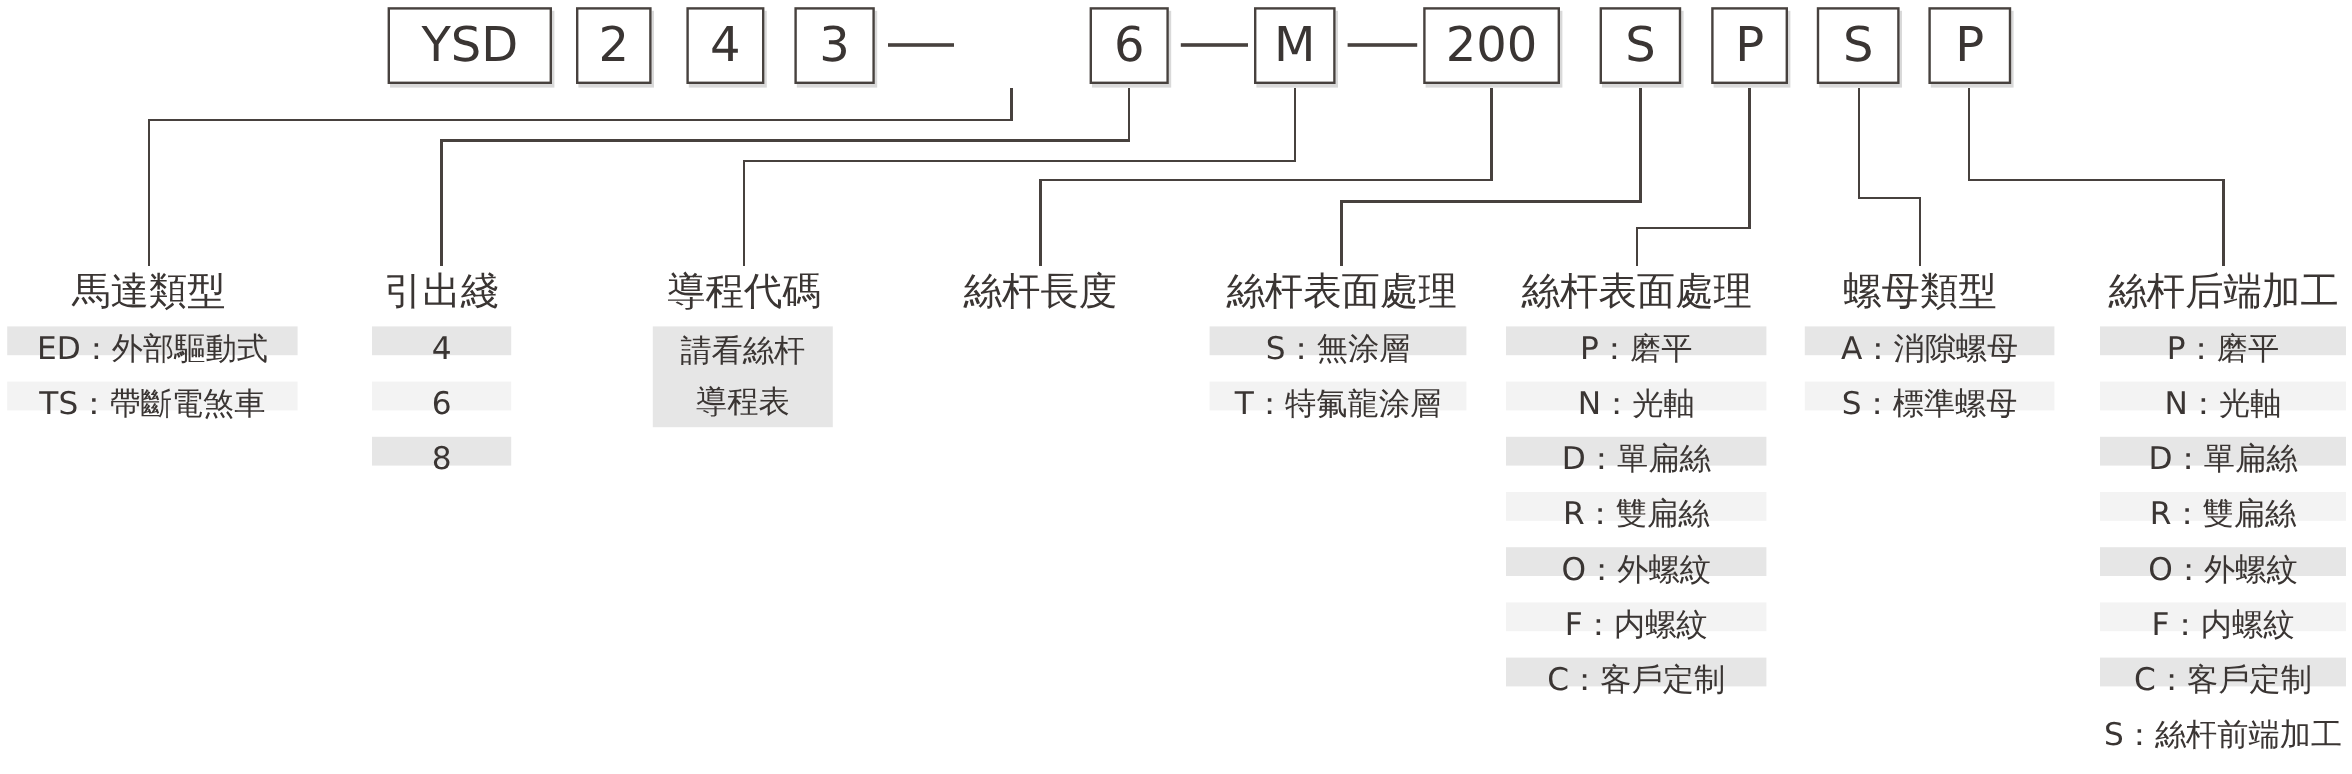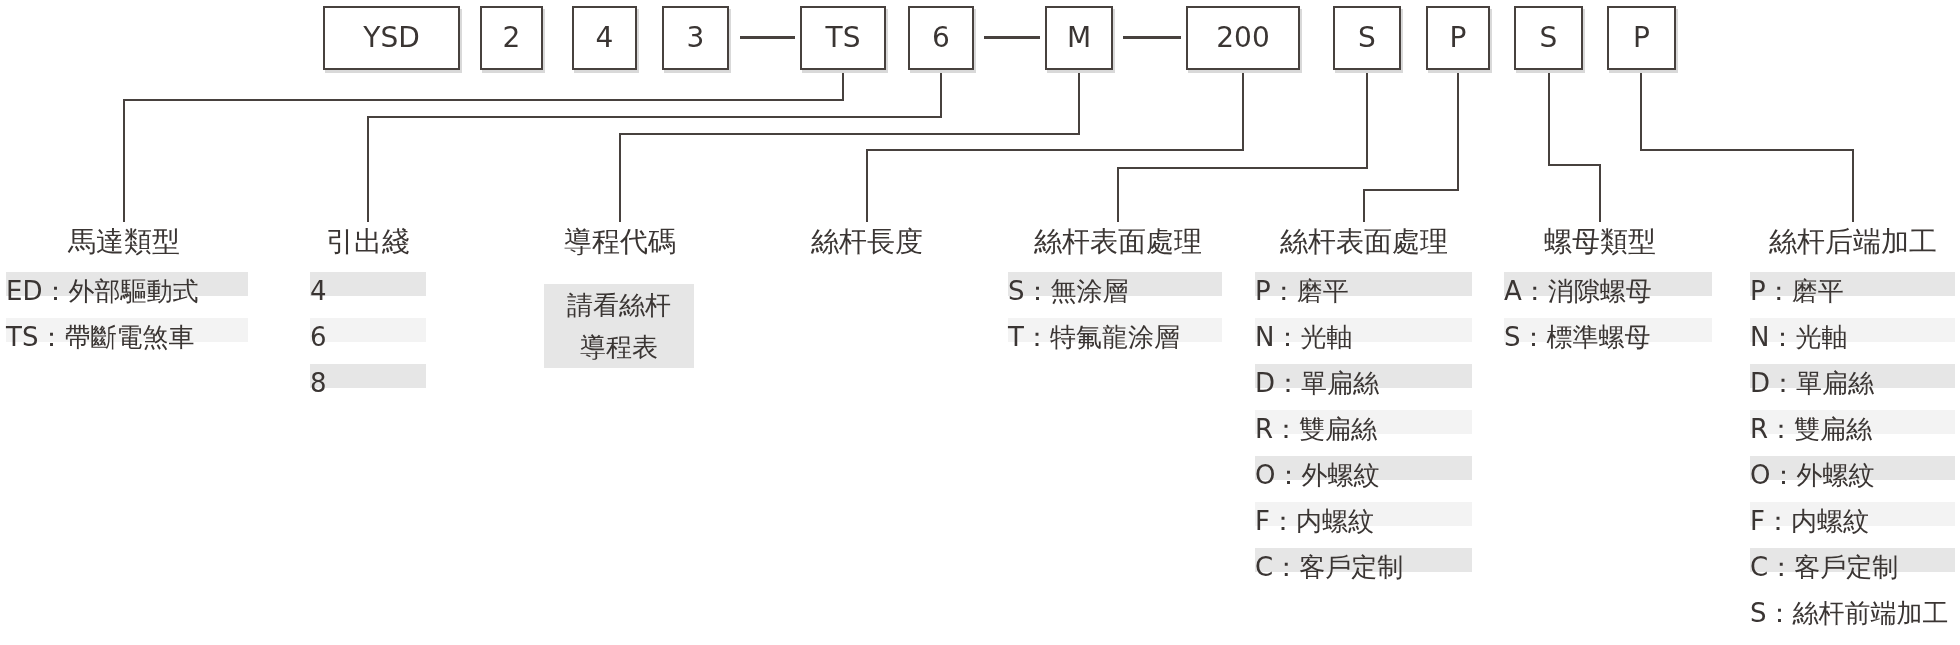--- a/index.html
+++ b/index.html
@@ -7,46 +7,46 @@
   }
   html,body{margin:0;padding:0;background:var(--background);}
   .stage{
     position:relative;width:1960px;height:645px;background:var(--background);
     font-family:"DejaVu Sans","Liberation Sans",sans-serif;color:var(--ink);overflow:hidden;
   }
   .connectors{position:absolute;left:0;top:0;width:1960px;height:645px;}
   .connectors polyline{fill:none;stroke:var(--line);stroke-width:2;shape-rendering:crispEdges;}
   .code-box{
     position:absolute;top:6px;height:64px;border:2px solid var(--line);background:#fff;
-    box-sizing:border-box;text-align:center;line-height:60px;font-size:28px;
+    box-sizing:border-box;text-align:center;line-height:60px;font-size:40px;
     box-shadow:2px 3px 0 rgba(0,0,0,0.15);
   }
   .dash{position:absolute;top:36px;height:3px;background:var(--line);}
   .col-header{
     position:absolute;top:224px;transform:translateX(-50%);white-space:nowrap;
-    font-size:28px;line-height:36px;text-align:center;
+    font-size:32px;line-height:36px;text-align:center;
   }
   .item{
     position:absolute;height:24px;line-height:38px;box-sizing:border-box;
-    font-size:26px;white-space:nowrap;
+    text-align:center;font-size:26px;white-space:nowrap;
   }
   .shade-a{background:var(--shade-strong);}
   .shade-b{background:var(--shade-light);}
   .shade-none{background:transparent;}
   .r0{top:272px}.r1{top:318px}.r2{top:364px}.r3{top:410px}
   .r4{top:456px}.r5{top:502px}.r6{top:548px}.r7{top:594px}
   .c0{left:6px;width:242px}
   .c1{left:310px;width:116px}
   .c4{left:1008px;width:214px}
   .c5{left:1255px;width:217px}
   .c6{left:1504px;width:208px}
   .c7{left:1750px;width:205px}
   .note-box{
     position:absolute;left:544px;top:272px;width:150px;height:84px;
-    text-align:center;font-size:26px;line-height:42px;margin-top:12px;
+    text-align:center;font-size:26px;line-height:42px;
   }
 </style>
 </head>
 <body>
 
 <div class="stage">
 
   <svg class="connectors" viewBox="0 0 1960 645">
     <polyline points="843,73 843,100 124,100 124,222"></polyline>
     <polyline points="941,73 941,117 368,117 368,222"></polyline>
@@ -56,21 +56,20 @@
     <polyline points="1458,73 1458,190 1364,190 1364,222"></polyline>
     <polyline points="1549,73 1549,165 1600,165 1600,222"></polyline>
     <polyline points="1641,73 1641,150 1853,150 1853,222"></polyline>
   </svg>
 
   <div class="code-box" style="left:323px;width:137px">YSD</div>
   <div class="code-box" style="left:480px;width:63px">2</div>
   <div class="code-box" style="left:572px;width:65px">4</div>
   <div class="code-box" style="left:662px;width:67px">3</div>
   <div class="dash" style="left:740px;width:55px"></div>
-  <div class="code-box" style="left:800px;width:86px">TS</div>
   <div class="code-box" style="left:908px;width:66px">6</div>
   <div class="dash" style="left:984px;width:56px"></div>
   <div class="code-box" style="left:1045px;width:68px">M</div>
   <div class="dash" style="left:1123px;width:58px"></div>
   <div class="code-box" style="left:1186px;width:114px">200</div>
   <div class="code-box" style="left:1333px;width:68px">S</div>
   <div class="code-box" style="left:1426px;width:64px">P</div>
   <div class="code-box" style="left:1514px;width:69px">S</div>
   <div class="code-box" style="left:1607px;width:69px">P</div>
 

